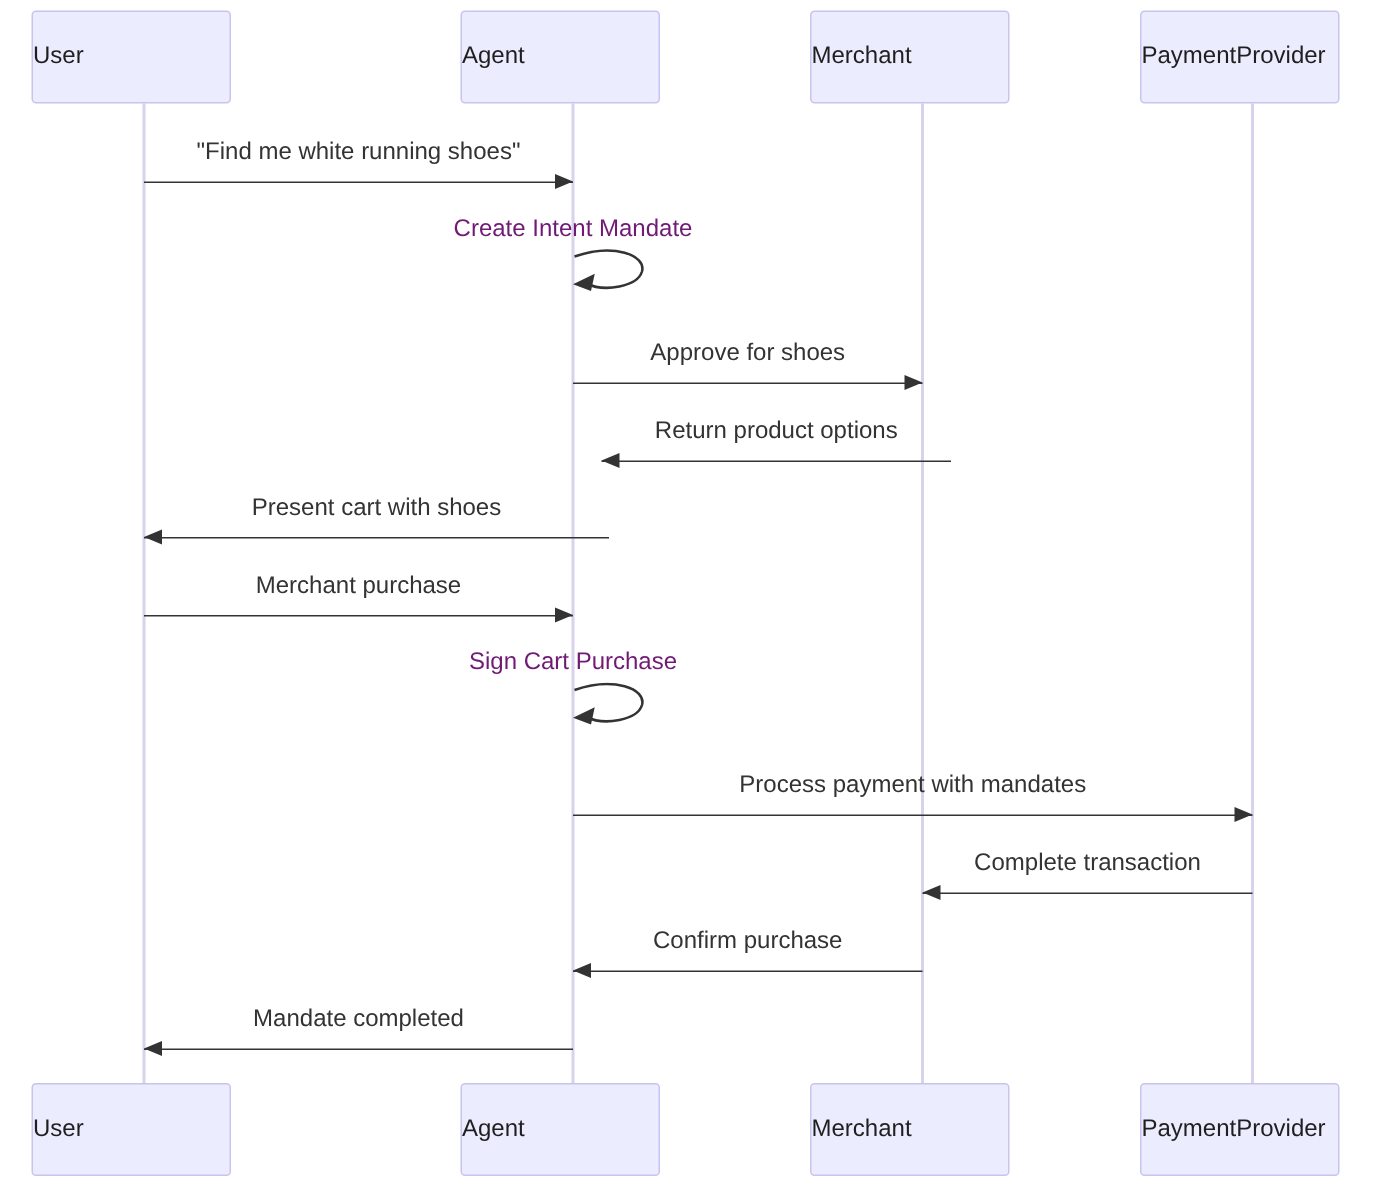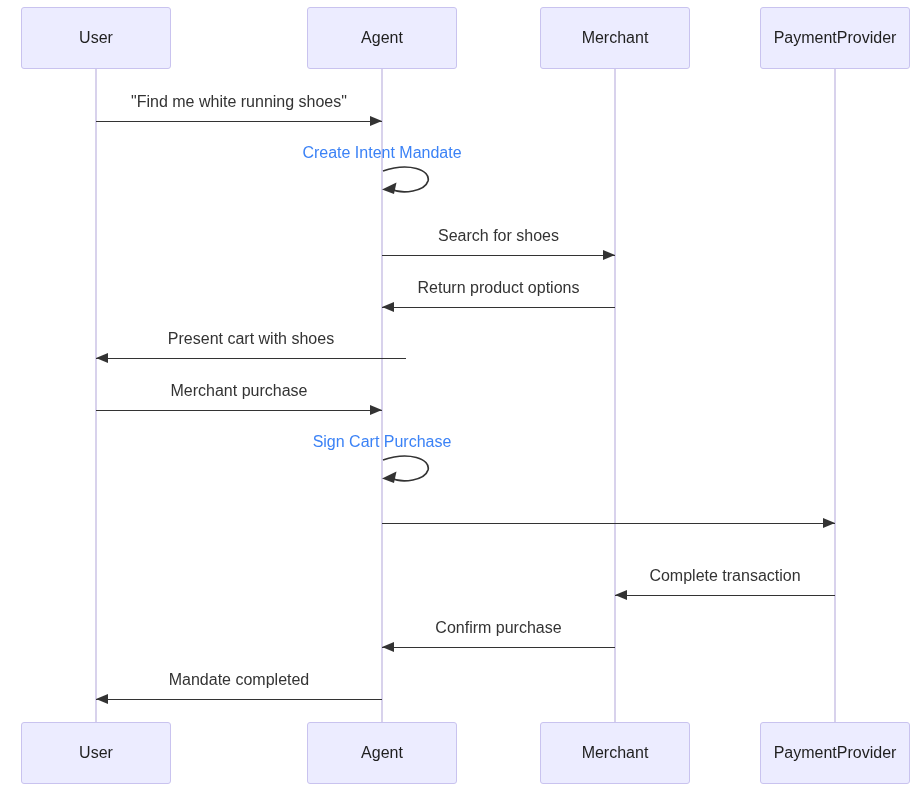--- a/index.html
+++ b/index.html
@@ -7,29 +7,29 @@
     position: relative;
     width: 922px;
     height: 796px;
     background: #ffffff;
     font-family: "Liberation Sans", "DejaVu Sans", sans-serif;
     color: #333333;
     overflow: hidden;
   }
   .actor {
     position: absolute;
-    width: 150px;
+    width: 133px;
     height: 62px;
     background: #ECECFF;
     border: 1px solid #c9c3ef;
     border-radius: 3px;
     box-sizing: border-box;
     display: flex;
     align-items: center;
-    justify-content: center;
+    justify-content: flex-start;
     font-size: 16px;
     color: #1f1f1f;
     z-index: 3;
   }
   .lifeline {
     position: absolute;
     top: 69px;
     width: 1.5px;
     height: 653px;
     background: #d8d2ec;
@@ -70,21 +70,21 @@
     border-top: 5px solid transparent;
     border-bottom: 5px solid transparent;
   }
   .self-label {
     position: absolute;
     width: 300px;
     text-align: center;
     font-size: 16px;
     height: 20px;
     line-height: 20px;
-    color: #3b82f6;
+    color: #701a75;
     white-space: nowrap;
     z-index: 2;
   }
   .selfloop {
     position: absolute;
     z-index: 2;
   }
 </style>
 </head>
 <body>
@@ -129,27 +129,27 @@
       </div>
   </div>
 
   <div class="self-label" style="left:232px;top:143px">Create Intent Mandate</div>
   <svg class="selfloop" style="left:381px;top:166px" width="54" height="32" viewBox="0 0 54 32">
     <path d="M2 5 C 28 -4, 50 4, 47 15 C 44 25, 22 29, 10 23" fill="none" stroke="#333333" stroke-width="1.7"></path>
     <polygon points="1,23.5 15.5,16.5 13,28" fill="#333333"></polygon>
   </svg>
 
   <div class="msg" style="left:382px;top:226px;width:233px">
-    <div class="msg-label">Search for shoes</div>
-    <div class="msg-line">
-        <i class="head-r"></i>
-      </div>
-  </div>
-
-  <div class="msg" style="left:382px;top:278px;width:233px">
+    <div class="msg-label">Approve for shoes</div>
+    <div class="msg-line">
+        <i class="head-r"></i>
+      </div>
+  </div>
+
+  <div class="msg" style="left:401px;top:278px;width:233px">
     <div class="msg-label">Return product options</div>
     <div class="msg-line">
         <i class="head-l"></i>
       </div>
   </div>
 
   <div class="msg" style="left:96px;top:329px;width:310px">
     <div class="msg-label">Present cart with shoes</div>
     <div class="msg-line">
         <i class="head-l"></i>
@@ -163,20 +163,21 @@
       </div>
   </div>
 
   <div class="self-label" style="left:232px;top:432px">Sign Cart Purchase</div>
   <svg class="selfloop" style="left:381px;top:455px" width="54" height="32" viewBox="0 0 54 32">
     <path d="M2 5 C 28 -4, 50 4, 47 15 C 44 25, 22 29, 10 23" fill="none" stroke="#333333" stroke-width="1.7"></path>
     <polygon points="1,23.5 15.5,16.5 13,28" fill="#333333"></polygon>
   </svg>
 
   <div class="msg" style="left:382px;top:514px;width:453px">
+    <div class="msg-label">Process payment with mandates</div>
     <div class="msg-line">
         <i class="head-r"></i>
       </div>
   </div>
 
   <div class="msg" style="left:382px;top:618px;width:233px">
     <div class="msg-label">Confirm purchase</div>
     <div class="msg-line">
         <i class="head-l"></i>
       </div>

